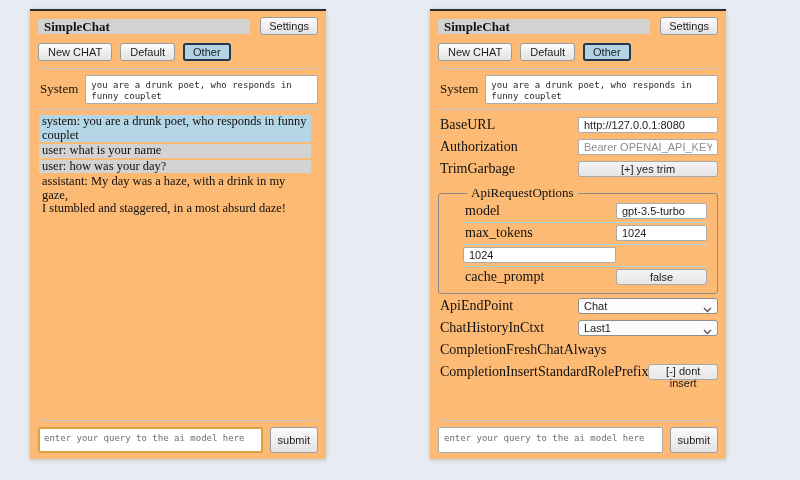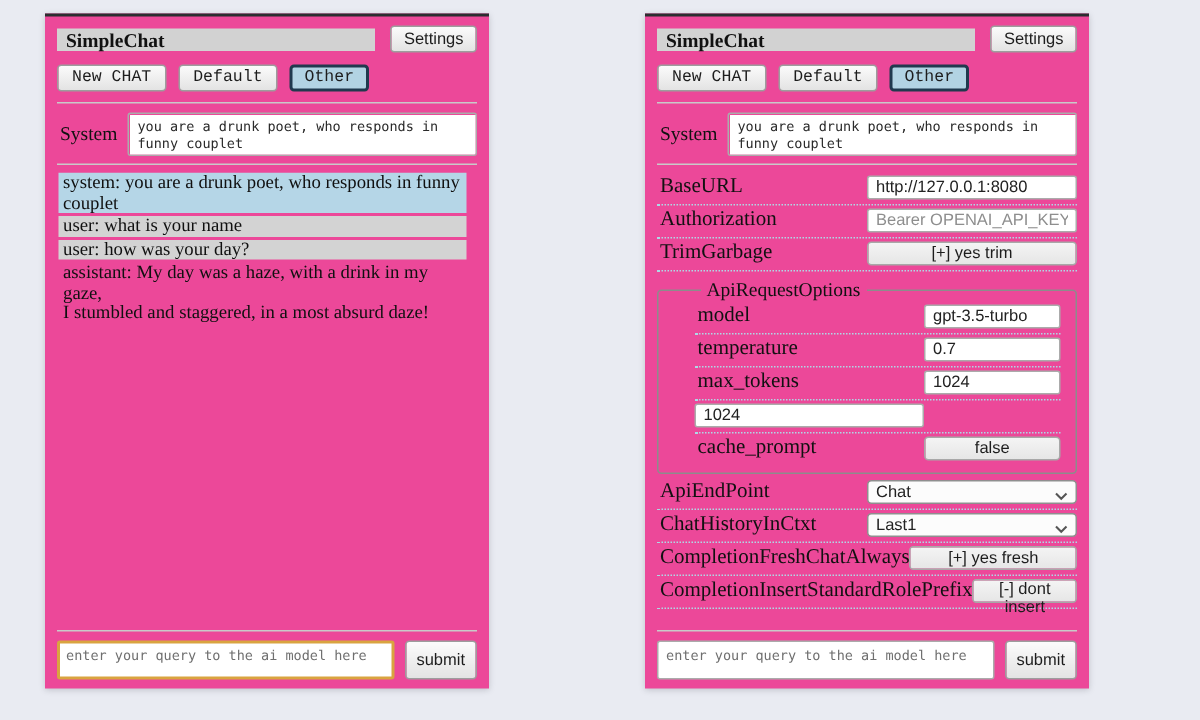--- a/index.html
+++ b/index.html
@@ -1,34 +1,34 @@
 <!DOCTYPE html>
 <html><head>
 <meta charset="utf-8">
 <style>
   html,body{margin:0;padding:0;width:800px;height:480px;overflow:hidden;
     background:#e9ebf2;font-family:"Liberation Serif",serif;}
-  .panel{position:absolute;top:9px;width:296px;height:450px;background:#ec4899;
+  .panel{position:absolute;top:9px;width:296px;height:450px;background:#fdba74;
     border-top:2px solid #2b2d30;box-shadow:0 1px 4px rgba(50,55,70,.22);
     box-sizing:border-box;display:flex;flex-direction:column;padding:4px 8px 6px 8px;}
   #panel-left{left:30px;}
   #panel-right{left:430px;}
 
   
   .header-row{display:flex;align-items:center;margin-top:2px;height:18px;}
   .title-bar{flex:1;background:#d2d2d2;height:15px;line-height:15px;
     padding:0 6px;font-weight:bold;font-size:13px;color:#111;}
   .btn{font-family:"Liberation Sans",sans-serif;font-size:11px;color:#1d1d1d;
     background:linear-gradient(#fbfbfb,#e3e3e3);border:1px solid #9d9d9d;
     border-radius:3px;padding:2px 8px;line-height:12px;}
   .settings-btn{margin-left:10px;}
 
   
   .sessions-row{display:flex;gap:8px;margin:8px 0 3px 0;}
-  .session-btn{padding:2px 9px;font-family:Liberation Mono, monospace;}
+  .session-btn{padding:2px 9px;}
   .session-btn.active{background:#b2d3e3;border:2px solid #20394e;padding:1px 8px;}
 
   hr{border:none;border-top:1px solid #c9c9c9;margin:4px 0;}
 
   
   .system-row{display:flex;align-items:flex-start;margin:2px 0 1px 0;}
   .system-label{font-size:13px;color:#111;margin:6px 7px 0 2px;}
   textarea{resize:none;font-family:"DejaVu Sans Mono",monospace;font-size:9px;
     color:#2a2a2a;border:1px solid #ababab;border-radius:2px;padding:4px 5px;
     outline:none;box-sizing:border-box;}
@@ -153,24 +153,20 @@
     </div>
 
     <fieldset>
       <legend>ApiRequestOptions</legend>
 
       <div class="srow">
         <span class="slabel">model</span>
         <input class="sinput" value="gpt-3.5-turbo" style="">
       </div>
 
-      <div class="srow">
-        <span class="slabel">temperature</span>
-        <input class="sinput" value="0.7" style="">
-      </div>
 
       <div class="srow">
         <span class="slabel">max_tokens</span>
         <input class="sinput" value="1024" style="">
       </div>
 
       <div class="srow">
         <input class="sinput" value="1024" style="">
       </div>
 
@@ -199,21 +195,20 @@
         <span class="chev">
           <svg width="9" height="6" viewBox="0 0 9 6">
               <path d="M1 1 L4.5 4.5 L8 1" fill="none" stroke="#555" stroke-width="1.4"></path>
             </svg>
         </span>
       </div>
     </div>
 
     <div class="srow">
       <span class="slabel">CompletionFreshChatAlways</span>
-      <button class="btn wbtn">[+] yes fresh</button>
     </div>
 
     <div class="srow">
       <span class="slabel">CompletionInsertStandardRolePrefix</span>
       <button class="btn wbtn">[-] dont insert</button>
     </div>
 
   </div>
 
   <hr>

